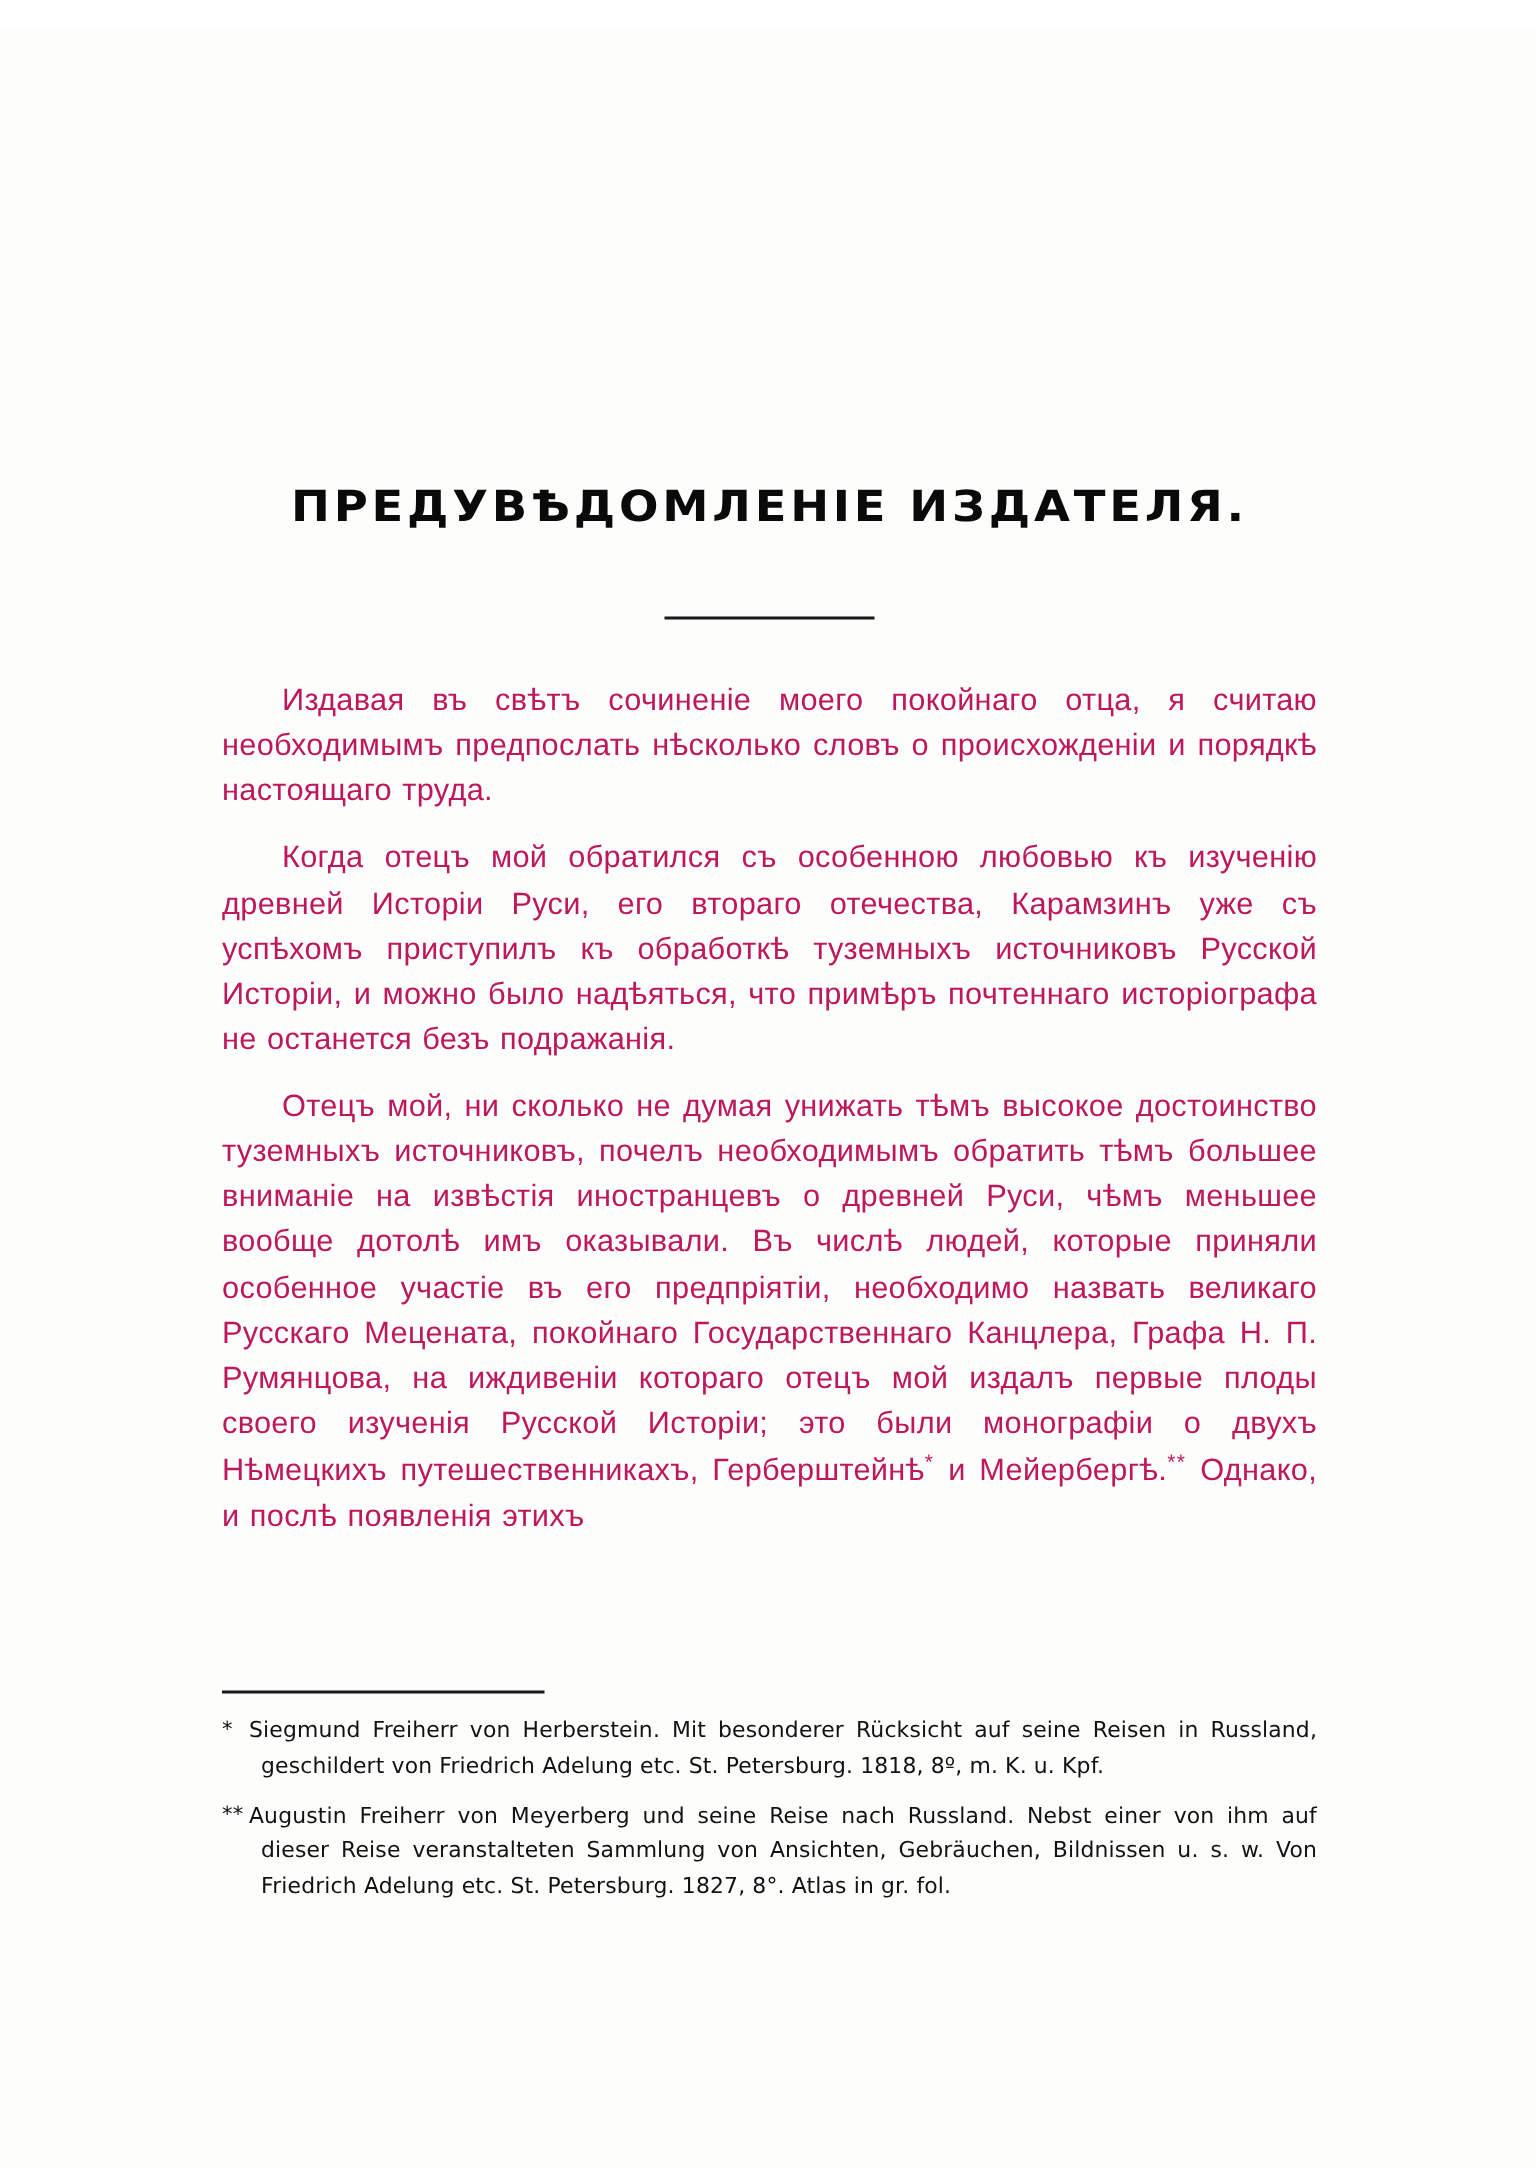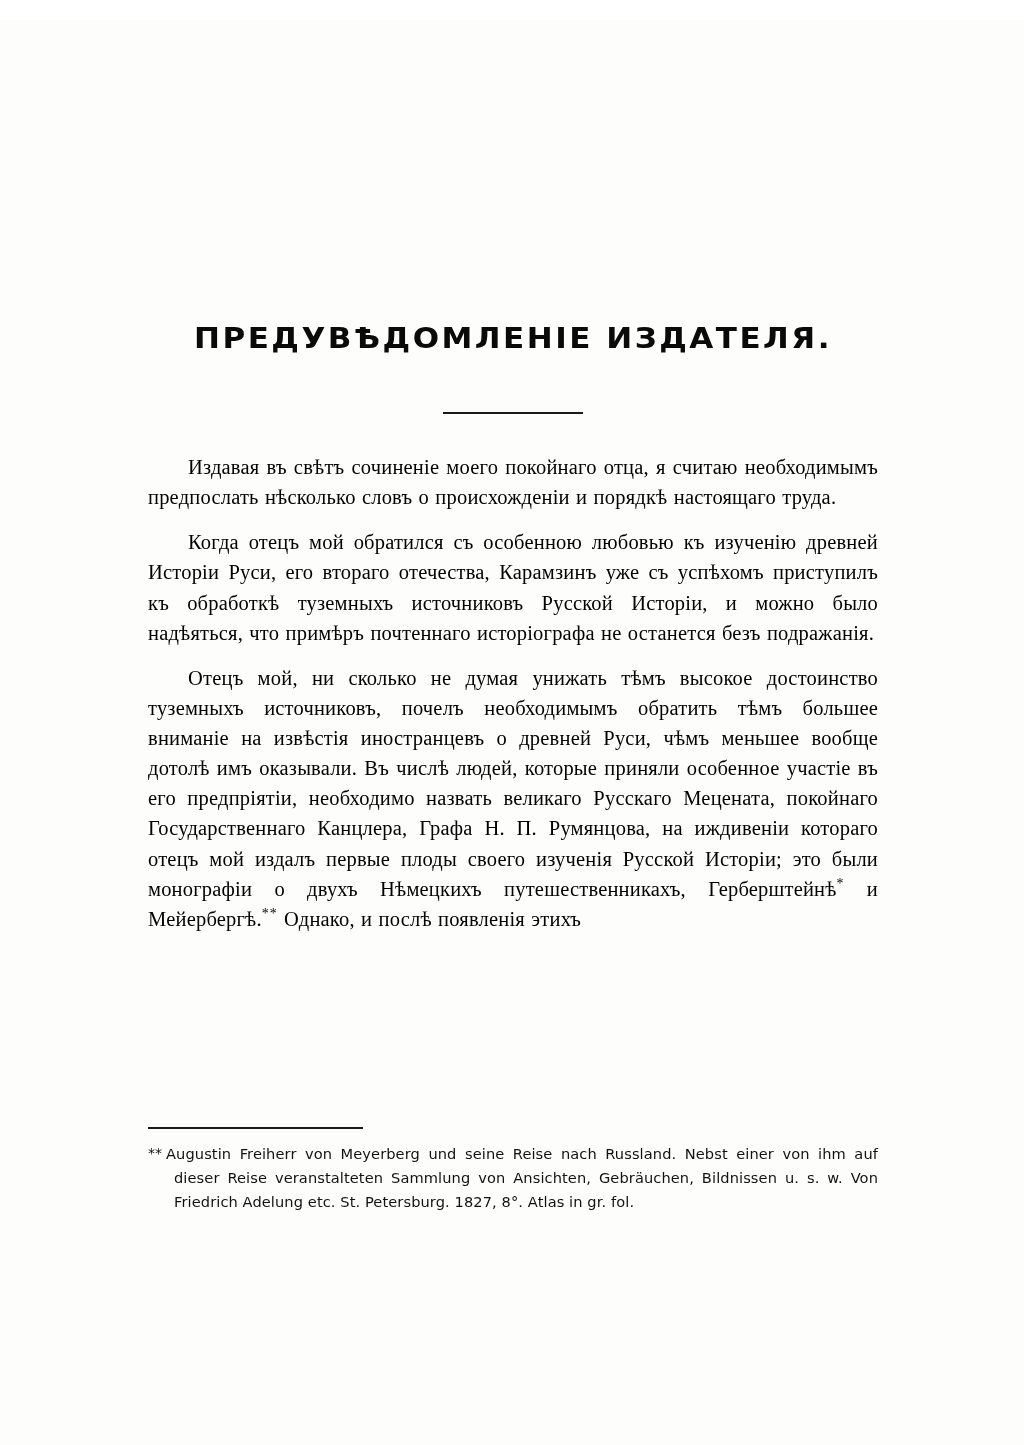--- a/index.html
+++ b/index.html
@@ -45,29 +45,29 @@
     margin-top: 44px;
     margin-bottom: 34px;
   }
   .rule {
     display: inline-block;
     width: 140px;
     height: 2px;
     background: #1a1a1a;
   }
   p.para {
-    font-family: Liberation Serif, serif;
+    font-family: Liberation Sans, sans-serif;
     font-size: 20.5px;
     line-height: 1.47;
     text-align: justify;
     text-indent: 40px;
     margin: 0 0 15px 0;
     letter-spacing: 0.2px;
     word-spacing: 1px;
-    color: #000000;
+    color: #be185d;
   }
   p.para:last-of-type { margin-bottom: 0; }
   .footnote-rule {
     position: absolute;
     left: 148px;
     top: 1107px;
     width: 215px;
     height: 2px;
     background: #1a1a1a;
   }
@@ -120,16 +120,17 @@
 
     <p class="para">Когда отецъ мой обратился съ особенною любовью къ изученію древней Исторіи Руси, его втораго отечества, Карамзинъ уже съ успѣхомъ приступилъ къ обработкѣ туземныхъ источниковъ Русской Исторіи, и можно было надѣяться, что примѣръ почтеннаго исторіографа не останется безъ подражанія.</p>
 
     <p class="para"><span>Отецъ мой, ни сколько не думая унижать тѣмъ высокое достоинство туземныхъ источниковъ, почелъ необходимымъ обратить тѣмъ большее вниманіе на извѣстія иностранцевъ о древней Руси, чѣмъ меньшее вообще дотолѣ имъ оказывали. Въ числѣ людей, которые приняли особенное участіе въ его предпріятіи, необходимо назвать великаго Русскаго Мецената, покойнаго Государственнаго Канцлера, Графа Н. П. Румянцова, на иждивеніи котораго отецъ мой издалъ первые плоды своего изученія Русской Исторіи; это были монографіи о двухъ Нѣмецкихъ путешественникахъ, Герберштейнѣ</span><span class="sup">*</span> <span>и Мейербергѣ</span>.<span class="sup">**</span> <span>Однако, и послѣ появленія этихъ</span></p>
 
   </div>
 
   <div class="footnote-rule"></div>
 
   <div class="footnotes">
+    <span class="fn"><span class="marker">*</span><span class="fn-body">Siegmund Freiherr von Herberstein. Mit besonderer Rücksicht auf seine Reisen in Russland, geschildert von Friedrich Adelung etc. St. Petersburg. 1818, 8º, m. K. u. Kpf.</span></span>
     <span class="fn"><span class="marker">**</span><span class="fn-body">Augustin Freiherr von Meyerberg und seine Reise nach Russland. Nebst einer von ihm auf dieser Reise veranstalteten Sammlung von Ansichten, Gebräuchen, Bildnissen u. s. w. Von Friedrich Adelung etc. St. Petersburg. 1827, 8°. Atlas in gr. fol.</span></span>
   </div>
 
 </div>
 
 </body></html>

